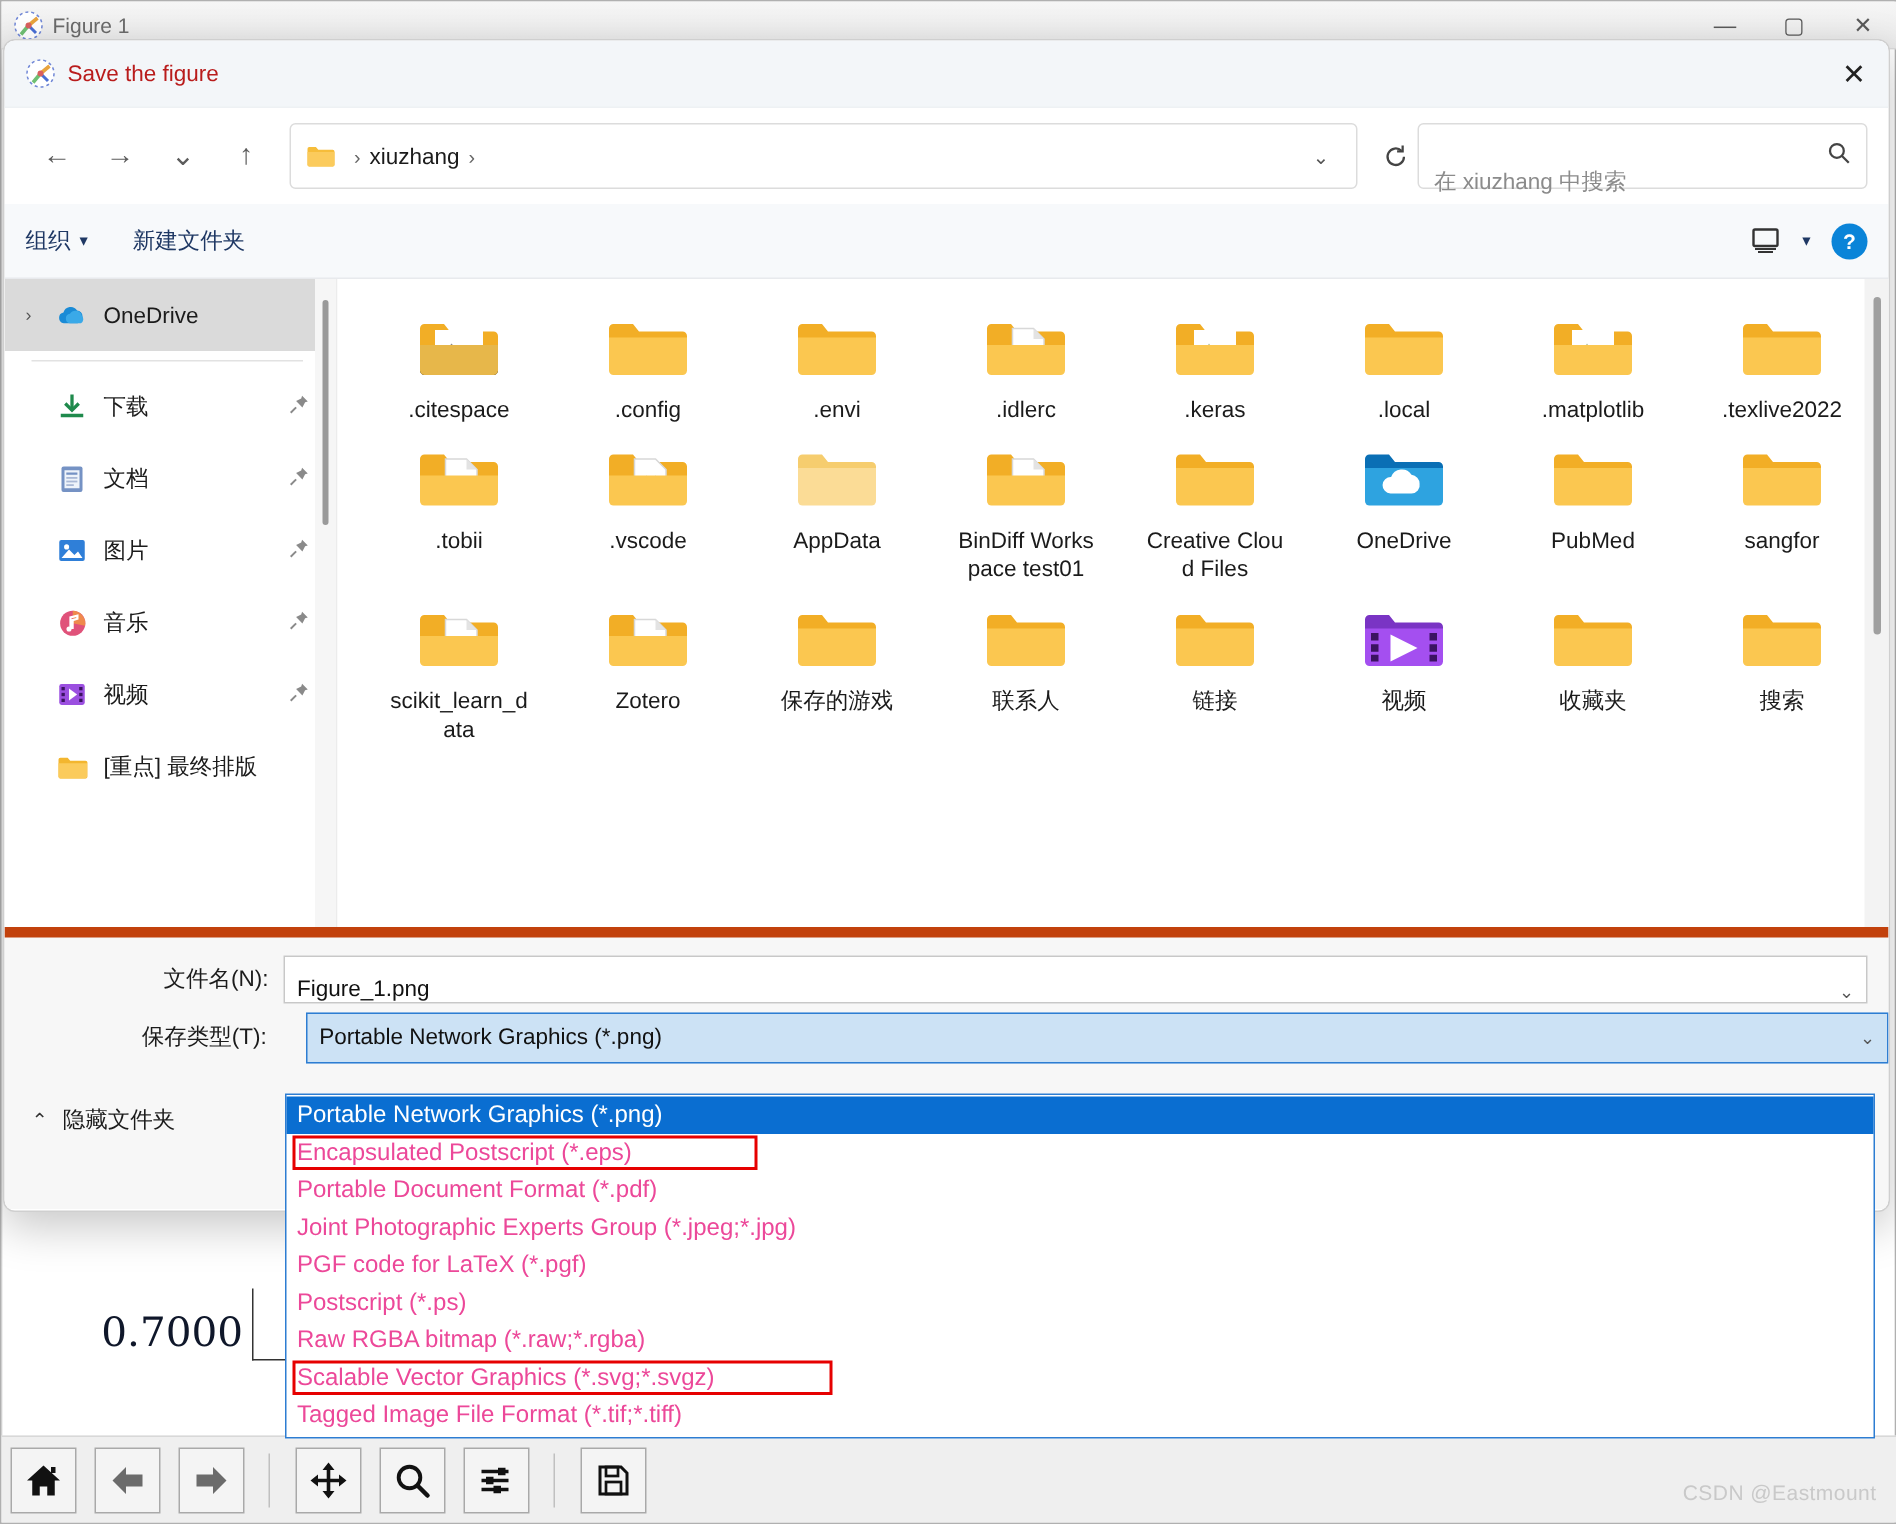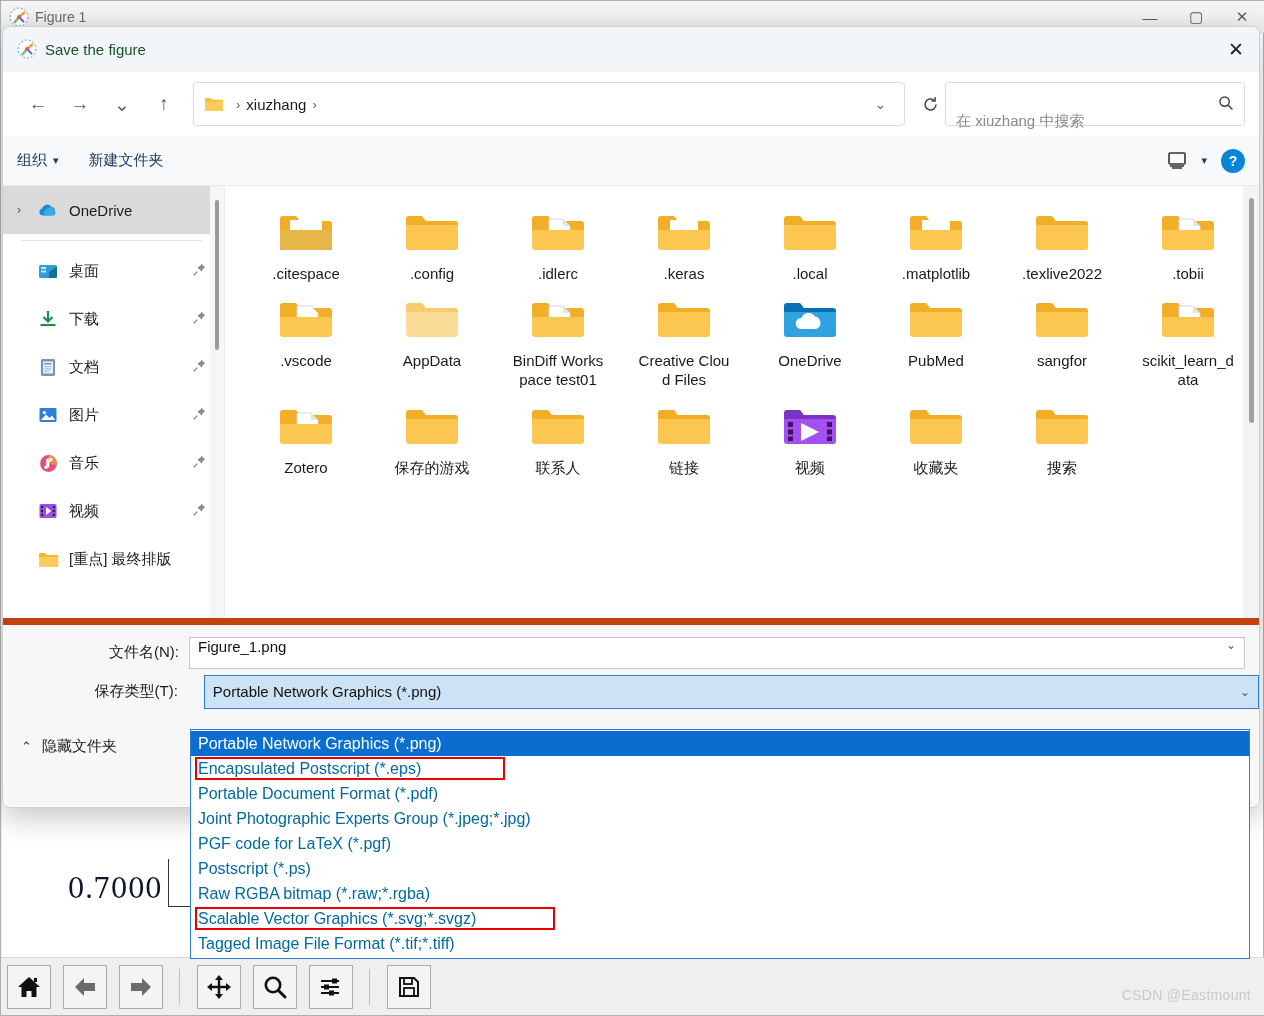--- a/index.html
+++ b/index.html
@@ -72,21 +72,21 @@
     border-radius:8px;
     box-shadow:0 10px 30px rgba(0,0,0,.22);
     overflow:hidden;
   }
   #dialog-titlebar{
     height:45px; background:#f3f6f9; display:flex; align-items:center;
     padding-left:14px; position:relative;
     border-bottom:1px solid #eef1f4;
   }
   #dialog-titlebar .app-ico{ width:20px;height:20px;margin-right:8px; }
-  #dialog-title-text{ font-size:15px; color:#14532d; }
+  #dialog-title-text{ font-size:15px; color:#b91c1c; }
   #dialog-close{
     position:absolute; right:0; top:0; width:46px;height:45px;
     display:flex;align-items:center;justify-content:center; color:#222; font-size:19px;
   }
 
   
   #nav-row{
     height:64px; background:#fff; display:flex; align-items:center; padding:0 14px; gap:0;
   }
   .navbtn{
@@ -177,42 +177,42 @@
     height:188px; background:#f7f7f7; position:relative; border-top:7px solid #c2410c;
   }
   .form-row{ display:flex; align-items:center; height:37px; }
   #row-filename{ position:absolute; left:0; top:9px; width:100%; }
   #row-filetype{ position:absolute; left:0; top:48px; width:100%;gap:16px; }
   .form-label{
     width:186px; text-align:right; padding-right:10px; font-size:15px; color:#1b1b1b;
   }
   #filename-input{
     width:1056px; height:32px; border:1px solid #c8c8c8; background:#fff;
-    display:flex; align-items:flex-start; padding:0 8px; font-size:15px; color:#111;
+    display:flex; align-items:flex-end; padding:0 8px; font-size:15px; color:#111;
   }
   #filename-chevron{ margin-left:auto; color:#555; font-size:12px; }
   #filetype-combo{
     width:1062px; height:34px; border:1px solid #2d7dd2; background:#cce2f5;
     display:flex; align-items:center; padding:0 8px; font-size:15px; color:#111;
   }
   #filetype-chevron{ margin-left:auto; color:#555; font-size:12px; }
   #hidden-folders{
     position:absolute; left:18px; top:112px; display:flex; align-items:center; gap:10px;
     font-size:15px; color:#1b1b1b;
   }
 
   
   #filetype-dropdown{
     position:absolute; left:190px; top:729px; width:1060px;
     background:#fff; border:1px solid #2d7dd2; z-index:50;
     padding:1px 0 2px 0;
   }
   .dd-item{
     height:25px; display:flex; align-items:center; padding-left:7px;
-    font-size:16px; color:#0369a1; position:relative;
+    font-size:16px; color:#ec4899; position:relative;
   }
   .dd-item.active{ background:#0a6ed1; color:#fff; }
   .dd-item .hl-box{
     position:absolute; left:4px; top:1px; height:23px;
     border:2px solid #e60000; pointer-events:none;
   }
 </style>
 </head>
 <body>
 
@@ -373,38 +373,20 @@
           <svg width="22" height="16" viewBox="0 0 22 16">
             <path d="M5.5 13.5 a3.6 3.6 0 0 1 -0.2 -7.1 A5 5 0 0 1 14.4 5 a3.9 3.9 0 0 1 3.6 3.9 a3.6 3.6 0 0 1 -3.6 4.6 Z" fill="#1a8bd6"></path>
             <path d="M9.5 13.5 a3.2 3.2 0 0 1 0.1 -6.3 a4.4 4.4 0 0 1 8 1.4 a3.1 3.1 0 0 1 -0.6 4.9 Z" fill="#3aa9e8"></path>
           </svg>
         </span>
         <span>OneDrive</span>
       </div>
 
       <div id="side-divider"></div>
 
-      <div class="side-item">
-        <span class="side-chevron"></span>
-        <span class="side-ico">
-          <svg width="20" height="17" viewBox="0 0 20 17">
-              <rect x="1" y="2" width="18" height="13" rx="1.5" fill="#2f9fd8"></rect>
-              <rect x="3" y="4" width="5" height="2" fill="#bfe8f8"></rect>
-              <rect x="3" y="7.5" width="5" height="2" fill="#bfe8f8"></rect>
-              <path d="M11 9 L19 3.5 v10 a1.5 1.5 0 0 1 -1.5 1.5 H11 Z" fill="#1a6e9c"></path>
-            </svg>
-        </span>
-        <span>桌面</span>
-        <span class="side-pin">
-          <svg width="13" height="13" viewBox="0 0 13 13">
-              <path d="M8.4 0.8 L12.2 4.6 L10.4 5.2 L8.6 8.6 L4.4 4.4 L7.8 2.6 Z" fill="#8a8a8a"></path>
-              <path d="M4.4 8.6 L0.8 12.2" stroke="#8a8a8a" stroke-width="1.3"></path>
-            </svg>
-        </span>
-      </div>
 
       <div class="side-item">
         <span class="side-chevron"></span>
         <span class="side-ico">
           <svg width="20" height="18" viewBox="0 0 20 18">
               <path d="M10 1 v9" stroke="#1f8a4c" stroke-width="2.2"></path>
               <path d="M5.5 7 L10 11.5 L14.5 7" fill="none" stroke="#1f8a4c" stroke-width="2.2"></path>
               <path d="M2.5 15 h15" stroke="#1f8a4c" stroke-width="2.2"></path>
             </svg>
         </span>
@@ -533,20 +515,29 @@
         <div class="file-cell">
           <span class="file-icon">
             <svg width="62" height="50" viewBox="0 0 62 50">
               <path d="M5 11 a3 3 0 0 1 3 -3 h13 l4 5 h29 a3 3 0 0 1 3 3 v6 H5 Z" fill="#f2ae26"></path>
               <path d="M5 17 h52 v22 a3 3 0 0 1 -3 3 H8 a3 3 0 0 1 -3 -3 Z" fill="#fbc750"></path>
             </svg>
           </span>
           <span class="file-label">.config</span>
         </div>
 
+        <div class="file-cell">
+          <span class="file-icon">
+            <svg width="62" height="50" viewBox="0 0 62 50">
+              <path d="M5 11 a3 3 0 0 1 3 -3 h13 l4 5 h29 a3 3 0 0 1 3 3 v6 H5 Z" fill="#f2ae26"></path>
+              <path d="M5 17 h52 v22 a3 3 0 0 1 -3 3 H8 a3 3 0 0 1 -3 -3 Z" fill="#fbc750"></path>
+            </svg>
+          </span>
+          <span class="file-label">.envi</span>
+        </div>
 
         <div class="file-cell">
           <span class="file-icon">
             <svg width="62" height="50" viewBox="0 0 62 50">
               <path d="M5 11 a3 3 0 0 1 3 -3 h13 l4 5 h29 a3 3 0 0 1 3 3 v8 H5 Z" fill="#f2ae26"></path>
               <path d="M22 11 h14 l7 7 v14 H22 Z" fill="#ffffff" stroke="#d8d8d8"></path>
               <path d="M36 11 l7 7 h-7 Z" fill="#e3e3e3"></path>
               <path d="M5 22 h52 v17 a3 3 0 0 1 -3 3 H8 a3 3 0 0 1 -3 -3 Z" fill="#fbc750"></path>
             </svg>
           </span>

